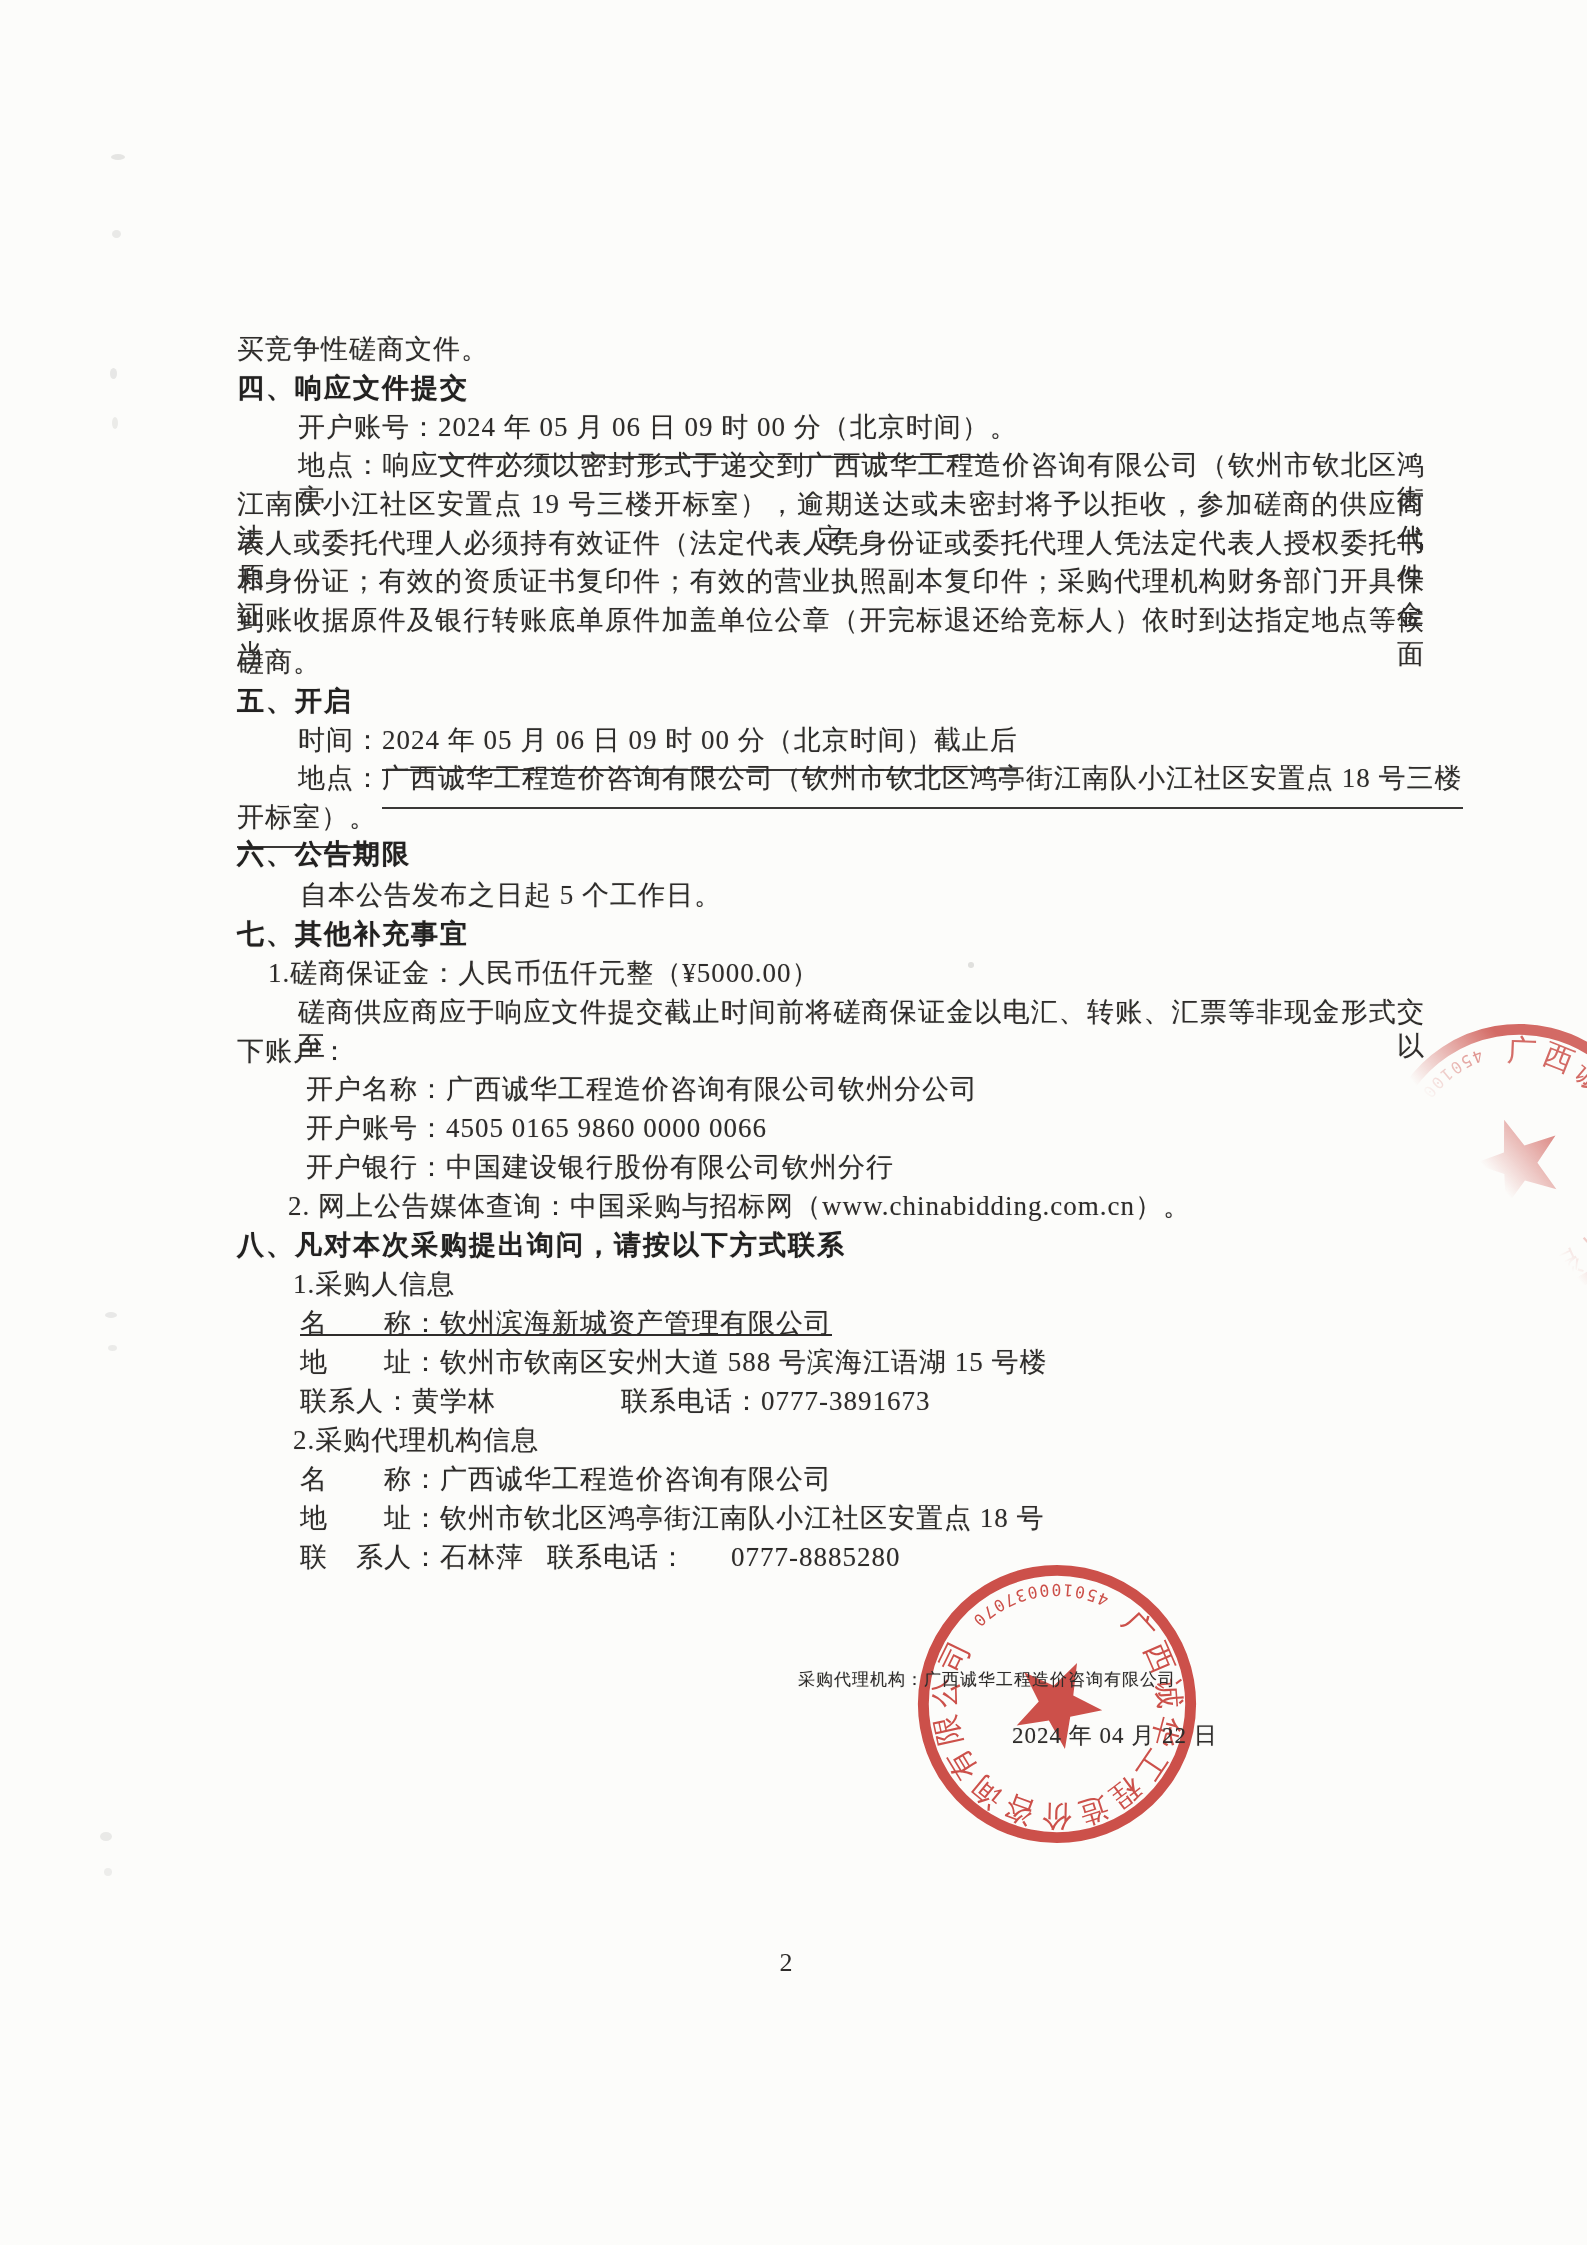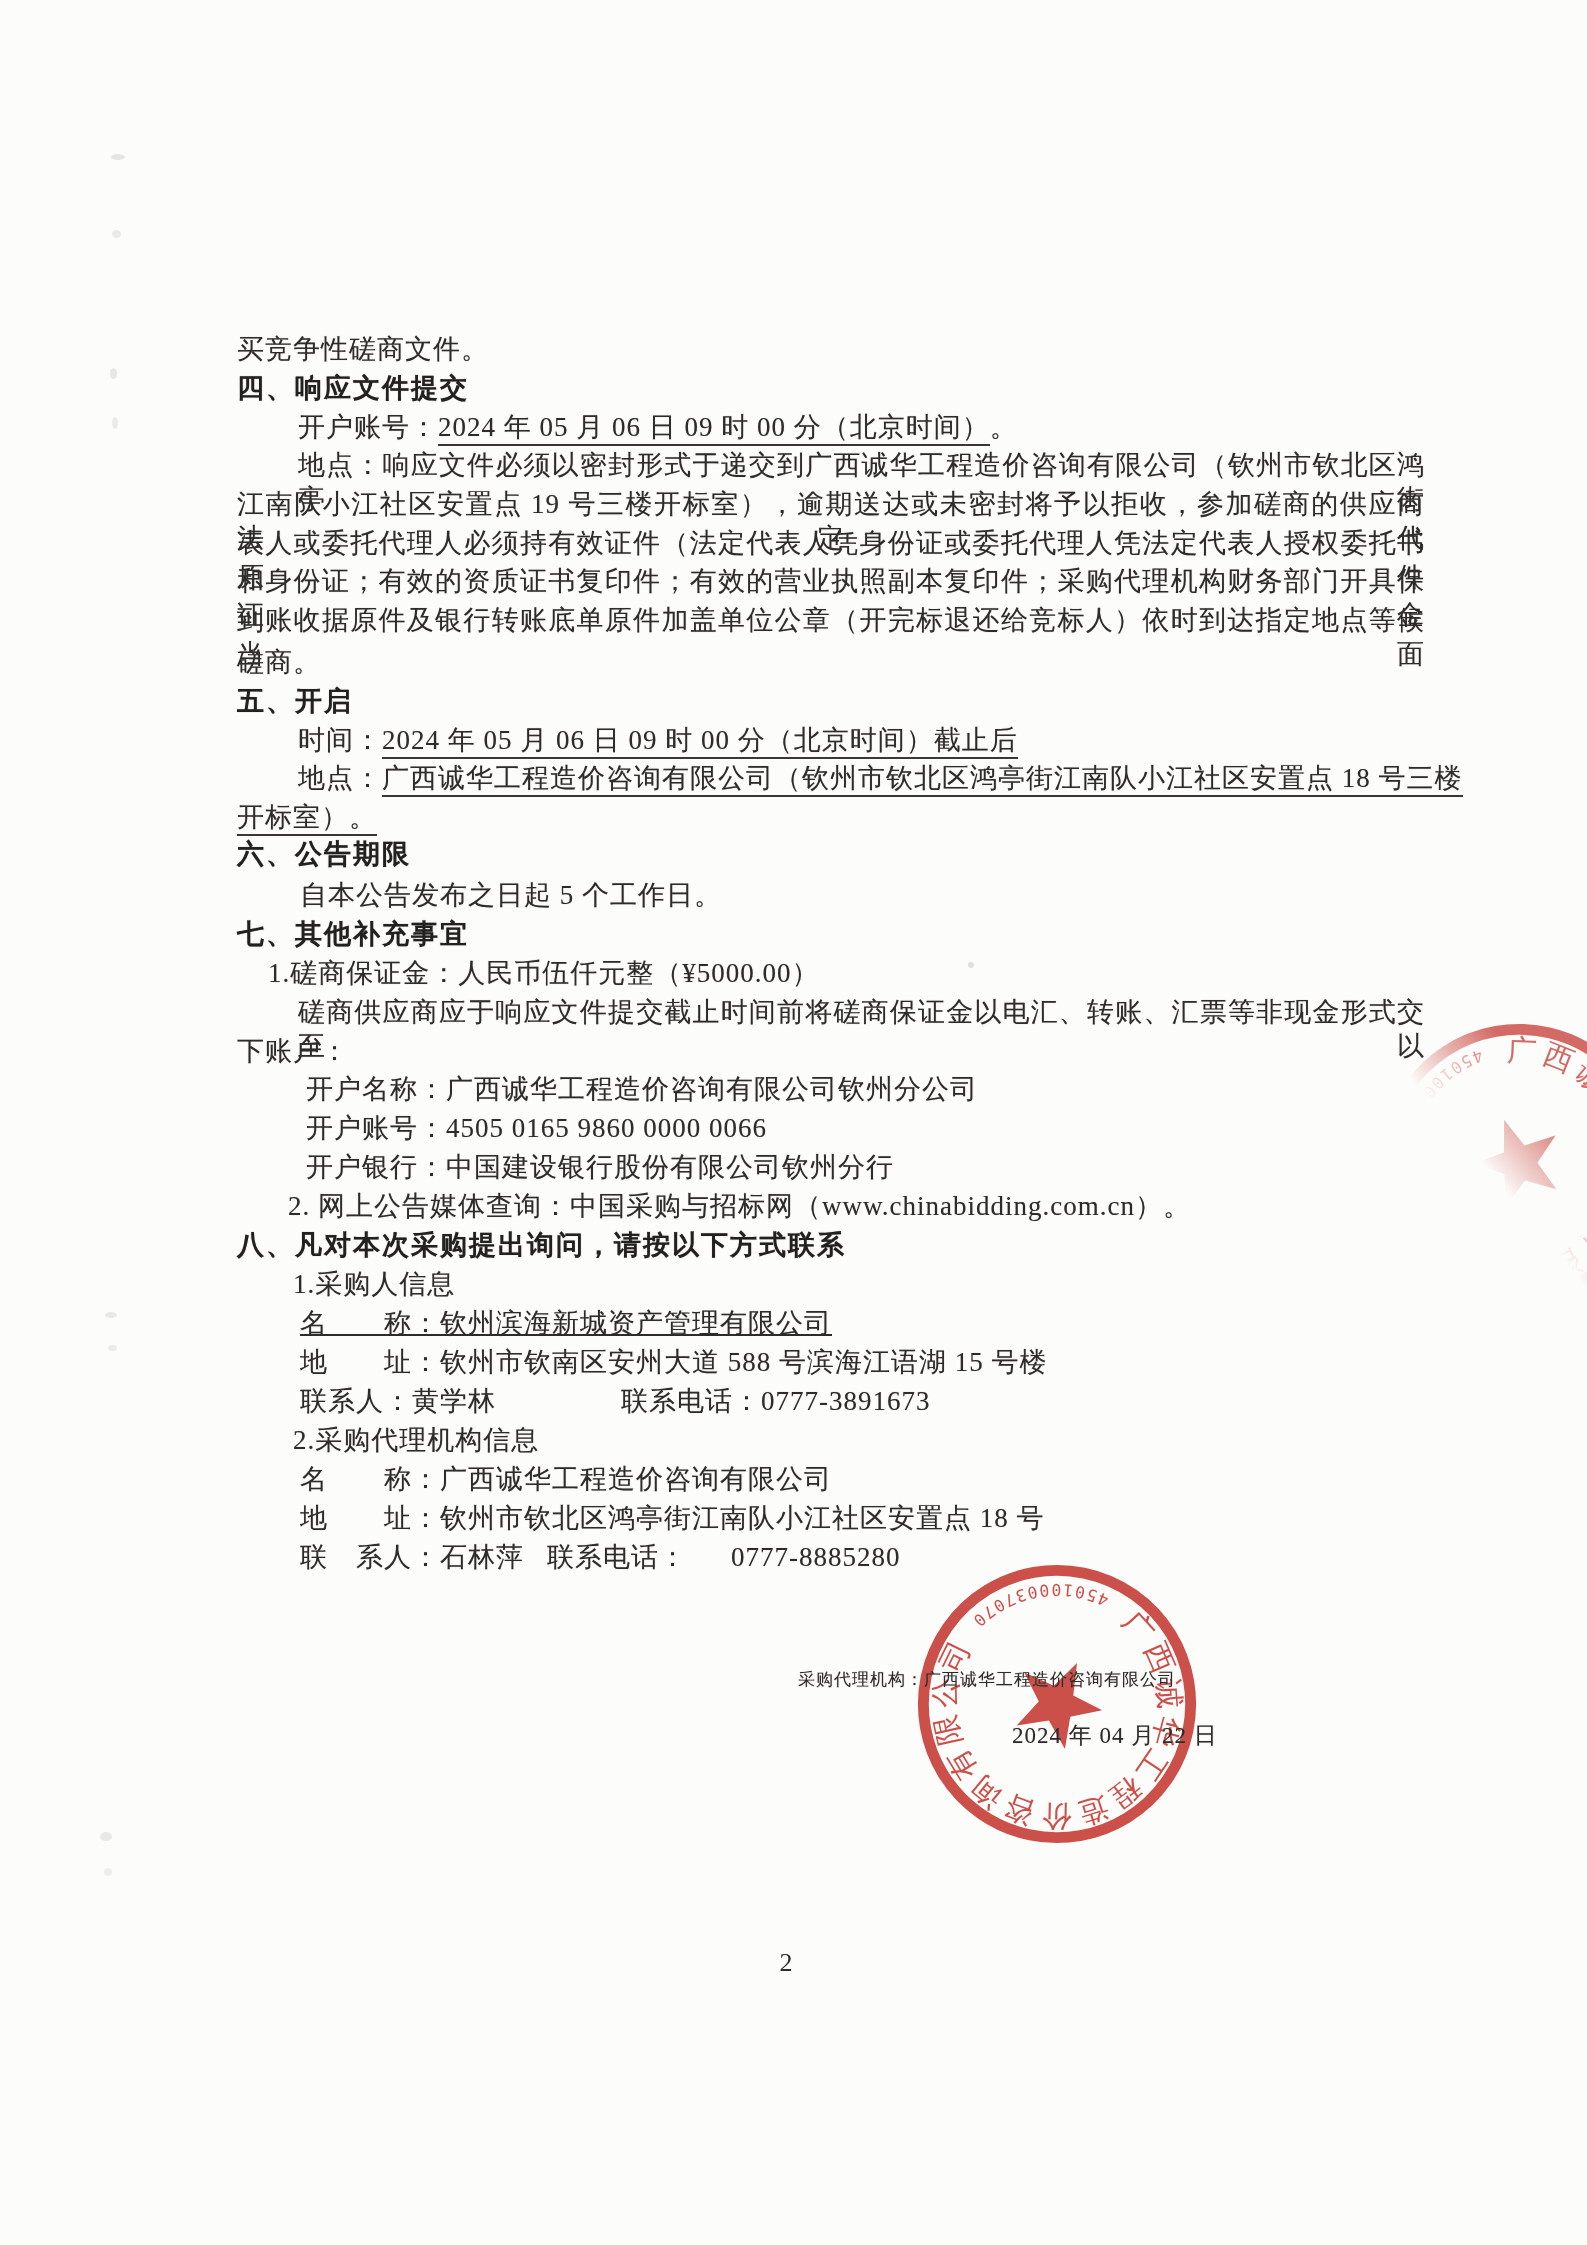--- a/index.html
+++ b/index.html
@@ -26,21 +26,21 @@
     word-break:break-all;
   }
   .h{
     font-weight:700;
     color:#222120;
     letter-spacing:2px;
     text-shadow:0 0 1px rgba(40,40,40,.45);
   }
   .u{
     border-bottom:2px solid #3a3836;
-    padding-bottom:2px;
+    padding-bottom:14px;
   }
   .seal{position:absolute;pointer-events:none;}
   .seal-partial{
     -webkit-mask-image:linear-gradient(105deg,#000 32%,transparent 58%);
     mask-image:linear-gradient(105deg,#000 32%,transparent 58%);
   }
   .speck{position:absolute;background:#8a8a88;border-radius:50%;}
   .pageno{
     position:absolute;
     font-size:26px;

